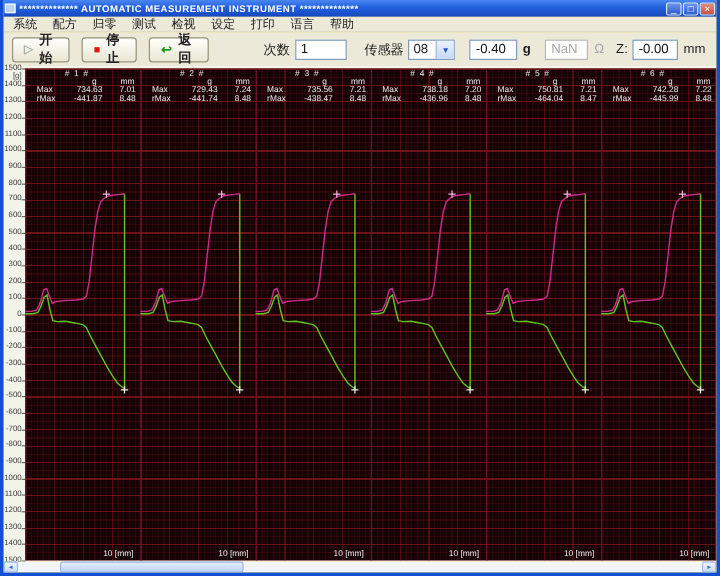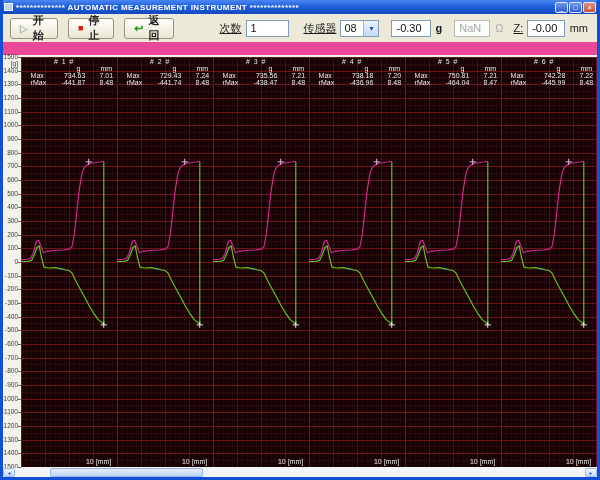--- a/index.html
+++ b/index.html
@@ -1,19 +1,19 @@
 <!DOCTYPE html>
 <html><head>
 <meta charset="utf-8">
 <style>
   html,body{margin:0;padding:0;background:#9aa0a8;}
   *{box-sizing:border-box;}
   .window{
     width:600px;height:480px;position:relative;overflow:hidden;
-    background:#ec4899;font-family:"Liberation Sans",sans-serif;
+    background:#fde047;font-family:"Liberation Sans",sans-serif;
     border-left:3px solid #1150d4;border-right:3px solid #1150d4;border-bottom:3px solid #1150d4;
   }
   
   .titlebar{height:14px;display:flex;align-items:center;
     background:linear-gradient(to bottom,#4a86f2 0%,#2160dd 45%,#1547bd 100%);}
   .title-icon{width:9px;height:8px;margin:0 3px 0 1px;background:#bcd4f4;border:1px solid #f4f8ff;}
   .title-text{color:#fff;font-size:8px;font-weight:bold;letter-spacing:.4px;white-space:nowrap;}
   .win-controls{margin-left:auto;display:flex;gap:1px;padding-right:1px;}
   .wbtn{width:13px;height:11px;font-size:8px;line-height:9px;text-align:center;color:#fff;
     border:1px solid #dfe8fa;border-radius:2px;background:linear-gradient(#6f95ea,#2e5bd0);}
@@ -23,21 +23,21 @@
     background:#ece9d8;font-size:10px;color:#1c1c1c;border-bottom:1px solid #dcd8c2;}
   .menu-item{white-space:nowrap;cursor:default;}
   
   .toolbar{height:28px;display:flex;align-items:center;padding:0 7px;background:#ece9d8;font-size:11px;color:#1c1c1c;}
   .tbtn{height:21px;display:inline-flex;align-items:center;gap:5px;padding:0 9px;margin-right:10px;
     background:linear-gradient(#fffffd,#e9e6d2);border:1px solid #97937d;border-radius:3px;
     font-size:11px;font-weight:bold;color:#222;box-shadow:0 1px 0 rgba(255,255,255,.8) inset;}
   .ico-play{color:#a9b2ad;font-size:10px;}
   .ico-stop{color:#e01808;font-size:9px;}
   .ico-return{color:#1f9a1f;font-size:11px;font-weight:bold;}
-  .tb-label{margin:0 4px 0 14px;white-space:nowrap;text-decoration:underline;}
+  .tb-label{margin:0 4px 0 14px;white-space:nowrap;}
   .tb-label.first{margin-left:36px;}
   .fld{height:17px;background:#fff;border:1px solid #7f9db9;font-size:11px;padding:0 4px;
     display:inline-flex;align-items:center;color:#111;}
   .fld.count{width:52px;}
   .fld.force{width:46px;}
   .fld.z{width:44px;}
   .fld.disabled{color:#a8a8a8;border-color:#b8b8b8;background:#fdfdfb;width:42px;}
   .unit{margin:0 2px 0 5px;font-weight:bold;}
   .unit.gray{color:#a8a8a8;font-weight:normal;}
   .combo{height:17px;display:inline-flex;border:1px solid #7f9db9;background:#fff;}
@@ -83,20 +83,31 @@
   <div class="titlebar">
     <div class="title-icon"></div>
     <div class="title-text">**************  AUTOMATIC MEASUREMENT INSTRUMENT  **************</div>
     <div class="win-controls">
       <div class="wbtn">_</div>
       <div class="wbtn">□</div>
       <div class="wbtn close">×</div>
     </div>
   </div>
 
+  <div class="menubar">
+    <span class="menu-item">系统</span>
+    <span class="menu-item">配方</span>
+    <span class="menu-item">归零</span>
+    <span class="menu-item">测试</span>
+    <span class="menu-item">检视</span>
+    <span class="menu-item">设定</span>
+    <span class="menu-item">打印</span>
+    <span class="menu-item">语言</span>
+    <span class="menu-item">帮助</span>
+  </div>
 
   <div class="toolbar">
     <div class="tbtn">
       <span class="ico-play">▷</span>
       <span>开始</span>
     </div>
     <div class="tbtn">
       <span class="ico-stop">■</span>
       <span>停止</span>
     </div>
@@ -107,21 +118,21 @@
 
     <span class="tb-label first">次数</span>
     <span class="fld count">1</span>
 
     <span class="tb-label">传感器</span>
     <span class="combo">
       <span class="val">08</span>
       <span class="arrow">▾</span>
     </span>
 
-    <span class="fld force" style="margin-left:12px">-0.30</span>
+    <span class="fld force" style="margin-left:12px">-0.40</span>
     <span class="unit">g</span>
 
     <span class="fld disabled" style="margin-left:10px">NaN</span>
     <span class="unit gray">Ω</span>
 
     <span class="tb-label" style="margin-left:8px">Z:</span>
     <span class="fld z">-0.00</span>
     <span class="unit" style="font-weight:normal">mm</span>
   </div>
 

